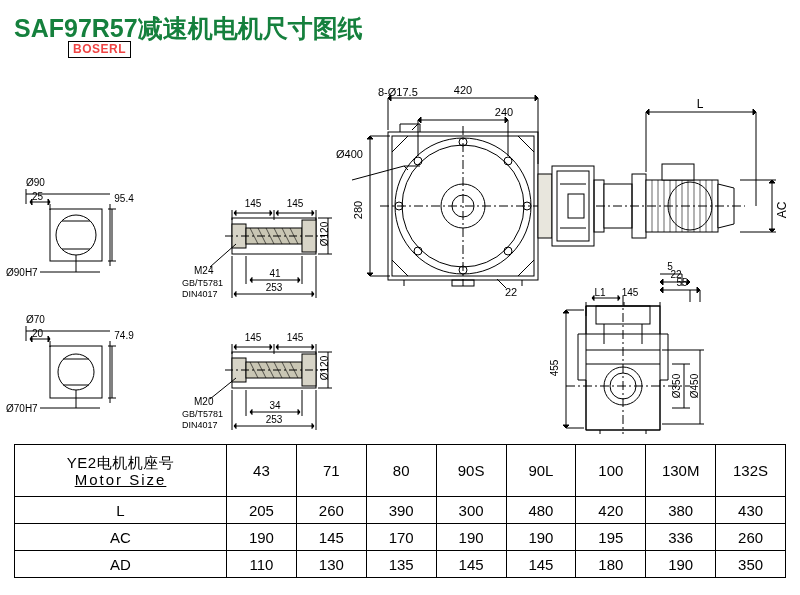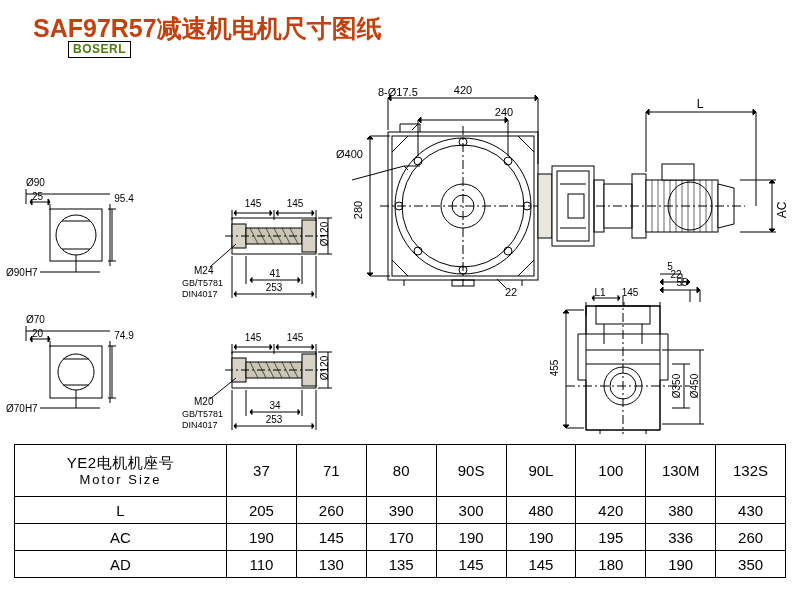--- a/index.html
+++ b/index.html
@@ -16,33 +16,32 @@
     height: 595px;
     background: #ffffff;
   }
   
   #title {
     position: absolute;
     left: 14px; top: 12px;
     font-size: 25px;
     font-weight: bold;
     letter-spacing: 0px;
-    color: #c2410c;
+    color: #15803d;
     white-space: nowrap;
-    margin-left: 19px;
   }
   
   #logo {
     position: absolute;
     left: 68px; top: 41px;
     border: 1px solid #000;
     padding: 1px 4px 2px 4px;
     font-size: 12px;
     font-weight: bold;
-    color: #4d7c0f;
+    color: #ef4444;
     letter-spacing: 0.5px;
     line-height: 12px;
   }
   
   #drawing {
     position: absolute;
     left: 0; top: 34px;
     width: 800px; height: 400px;
   }
   #drawing svg { display: block; }
@@ -68,21 +67,21 @@
     font-family: "Liberation Sans", sans-serif;
   }
   table.spec td.hdr {
     width: 212px;
     font-size: 15px;
     line-height: 17px;
   }
   table.spec tr.head td.hdr { height: 52px; }
   table.spec tr.head td { height: 52px; }
   .hdr-cn { font-size: 15px; letter-spacing: 0.5px; }
-  .hdr-en { font-size: 13px; letter-spacing: 2px; }
+  .hdr-en { font-size: 15px; letter-spacing: 2px; text-decoration: underline; }
   .lbl { font-size: 15px; }
 </style>
 </head>
 <body>
 
 <div id="page">
 
   <div id="title">SAF97R57减速机电机尺寸图纸</div>
   <div id="logo">BOSERL</div>
 
@@ -372,21 +371,21 @@
   </div>
 
   <div id="table-wrap">
     <table class="spec">
       <tbody>
         <tr class="head">
           <td class="hdr">
             <div class="hdr-cn">YE2电机机座号</div>
             <div class="hdr-en">Motor Size</div>
           </td>
-          <td>37</td>
+          <td>43</td>
           <td>71</td>
           <td>80</td>
           <td>90S</td>
           <td>90L</td>
           <td>100</td>
           <td>130M</td>
           <td>132S</td>
         </tr>
         <tr>
           <td class="hdr lbl">L</td>

